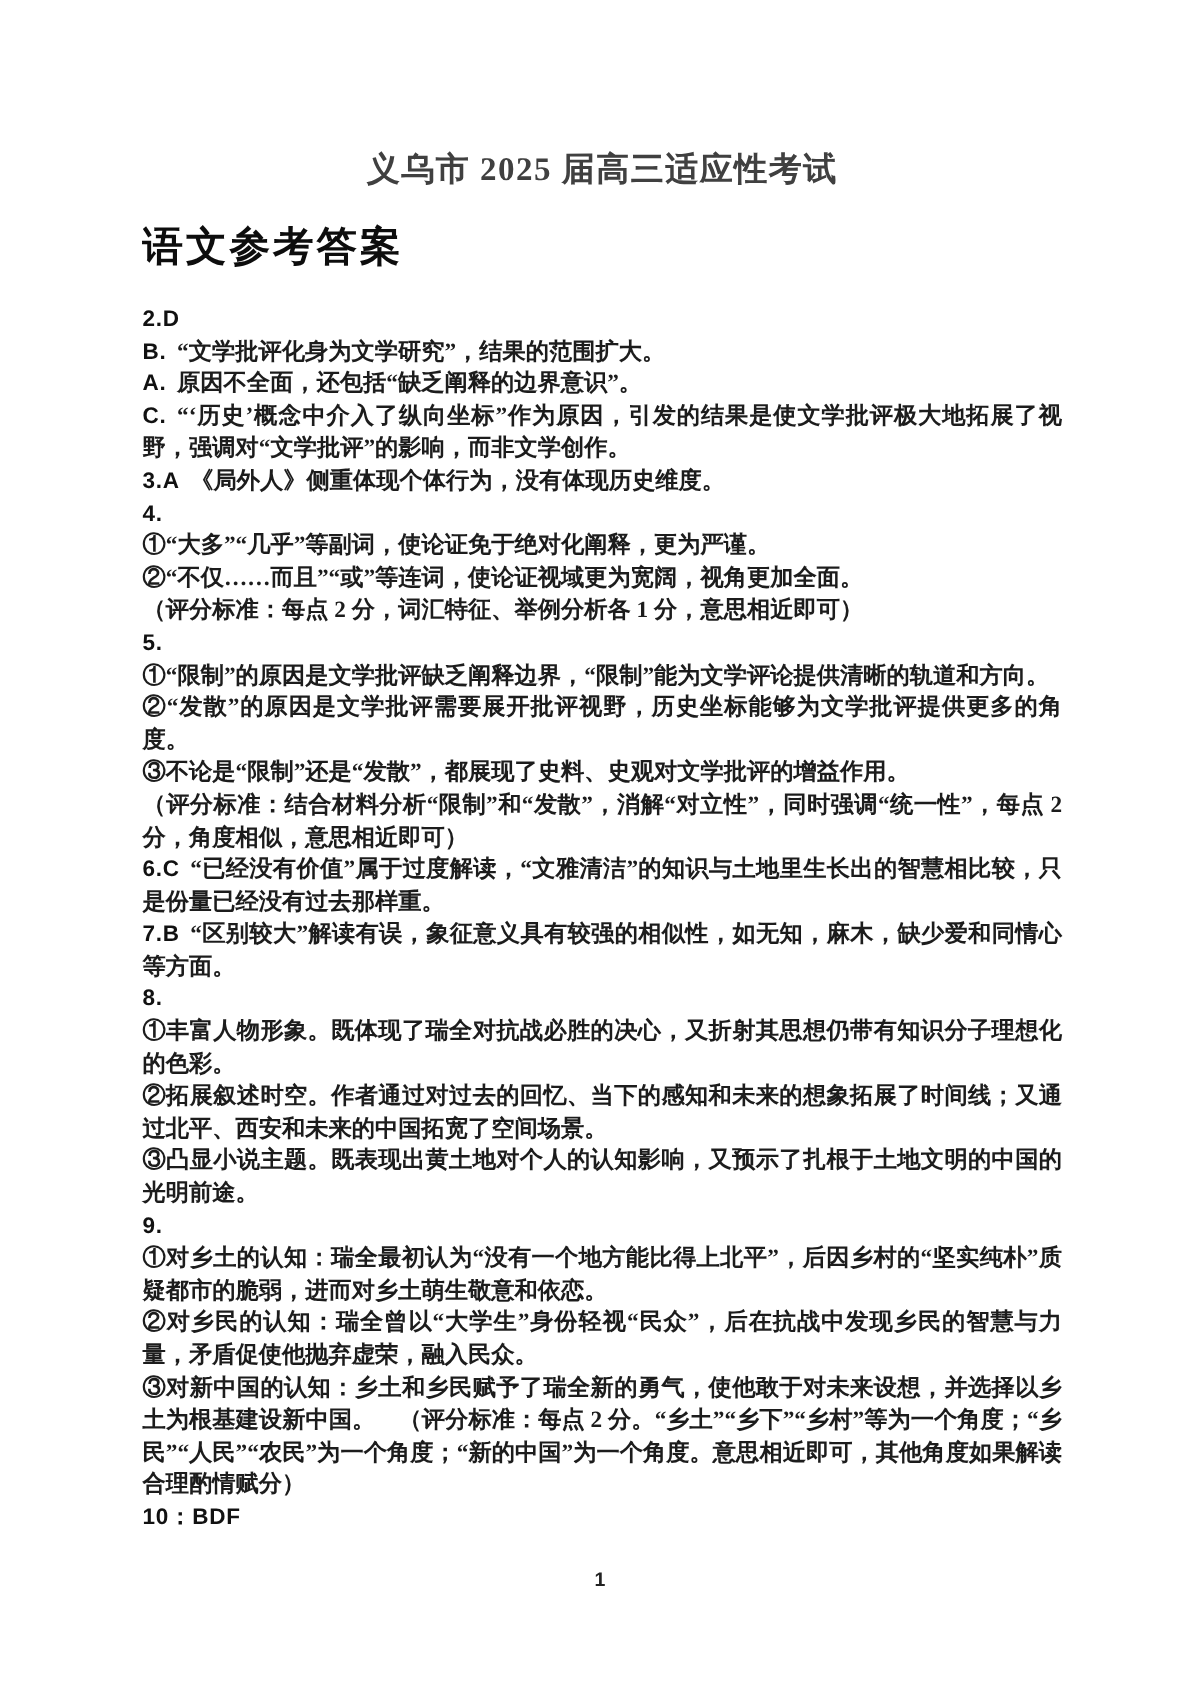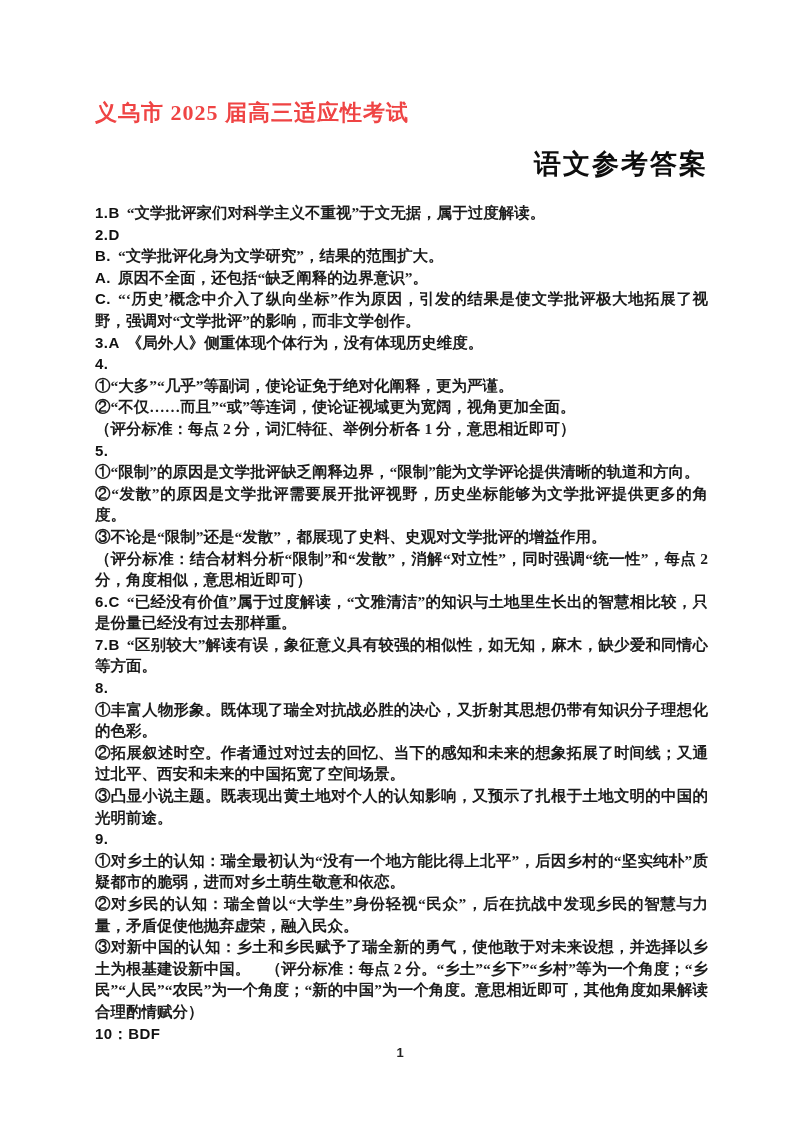--- a/index.html
+++ b/index.html
@@ -12,29 +12,29 @@
     color: #1c1c1c;
     overflow: hidden;
   }
   .page {
     width: 800px;
     height: 1131px;
     background: #ffffff;
     padding: 98px 92px 0 95px;
   }
   .doc-title {
-    text-align: left;
+    text-align: center;
     font-size: 22px;
     font-weight: bold;
     letter-spacing: 1px;
-    color: #ef4444;
+    color: #404040;
     font-family: "Liberation Serif", "DejaVu Serif", serif;
   }
   .doc-subtitle {
-    text-align: right;
+    text-align: left;
     font-size: 27px;
     font-weight: bold;
     letter-spacing: 2px;
     margin-top: 18px;
     color: #0d0d0d;
   }
   .answers {
     margin-top: 20px;
   }
   .line {
@@ -68,21 +68,20 @@
   }
 </style>
 </head>
 <body>
 
 <div class="page">
   <h1 class="doc-title">义乌市 2025 届高三适应性考试</h1>
   <h2 class="doc-subtitle">语文参考答案</h2>
 
   <div class="answers">
-    <p class="line"><span class="lbl">1.B</span><span class="txt">“文学批评家们对科学主义不重视”于文无据，属于过度解读。</span></p>
     <p class="line"><span class="lbl">2.D</span><span class="txt"></span></p>
     <p class="line"><span class="lbl">B.</span><span class="txt">“文学批评化身为文学研究”，结果的范围扩大。</span></p>
     <p class="line"><span class="lbl">A.</span><span class="txt">原因不全面，还包括“缺乏阐释的边界意识”。</span></p>
     <p class="line"><span class="lbl">C.</span><span class="txt">“‘历史’概念中介入了纵向坐标”作为原因，引发的结果是使文学批评极大地拓展了视野，强调对“文学批评”的影响，而非文学创作。</span></p>
     <p class="line"><span class="lbl">3.A</span><span class="txt">《局外人》侧重体现个体行为，没有体现历史维度。</span></p>
     <p class="line"><span class="lbl">4.</span><span class="txt"></span></p>
     <p class="line"><span class="lbl"></span><span class="txt">①“大多”“几乎”等副词，使论证免于绝对化阐释，更为严谨。</span></p>
     <p class="line"><span class="lbl"></span><span class="txt">②“不仅……而且”“或”等连词，使论证视域更为宽阔，视角更加全面。</span></p>
     <p class="line"><span class="lbl"></span><span class="txt">（评分标准：每点 2 分，词汇特征、举例分析各 1 分，意思相近即可）</span></p>
     <p class="line"><span class="lbl">5.</span><span class="txt"></span></p>

